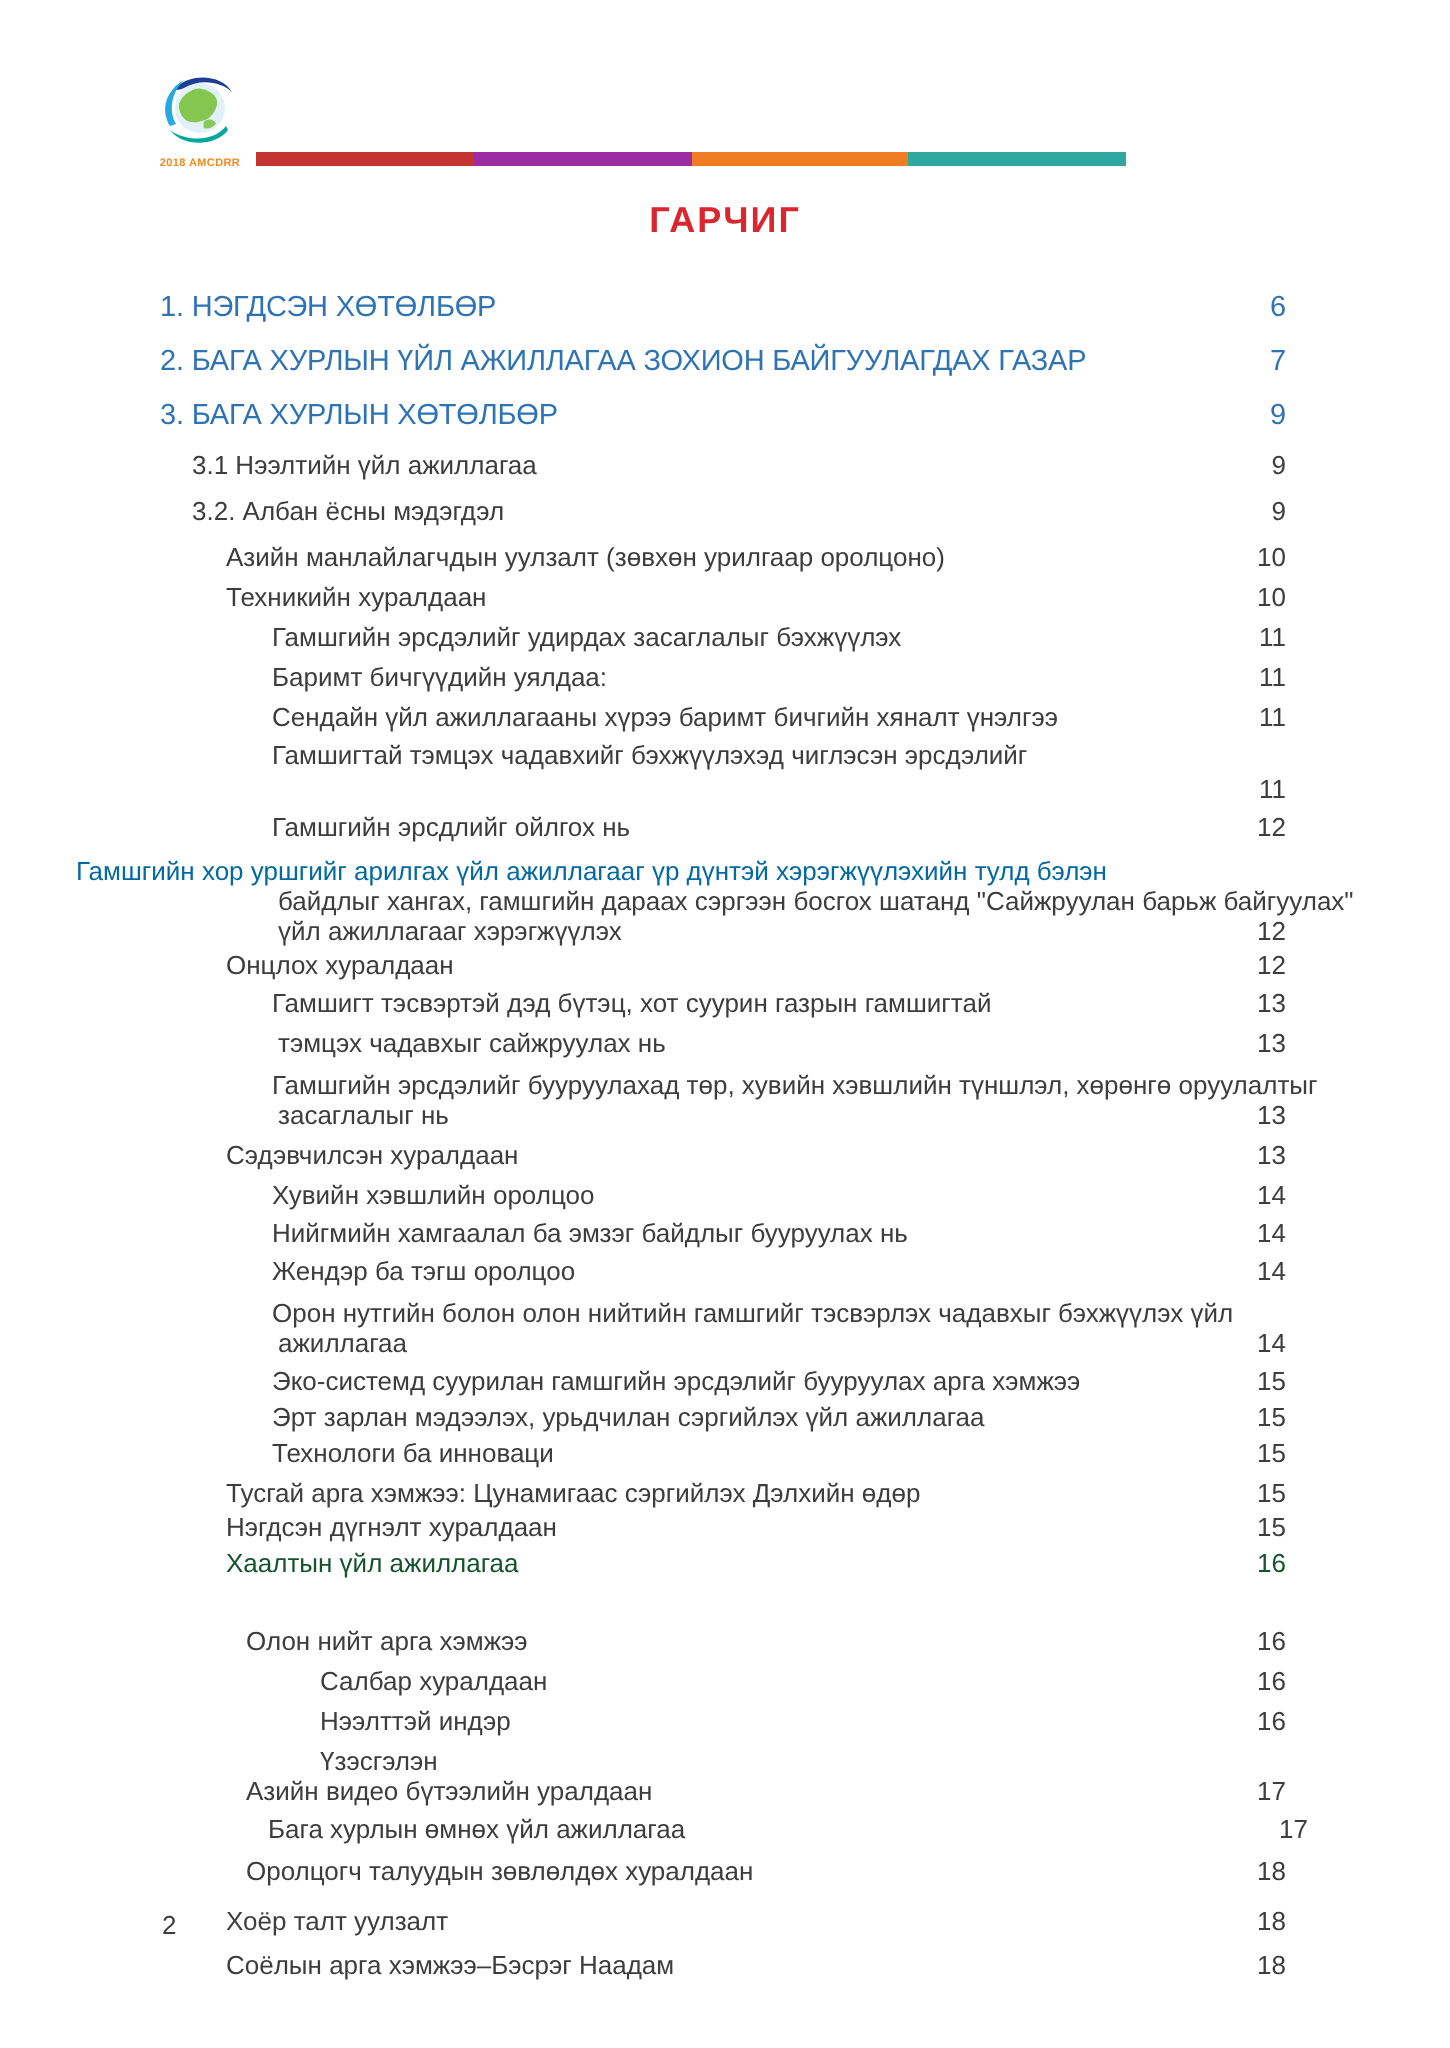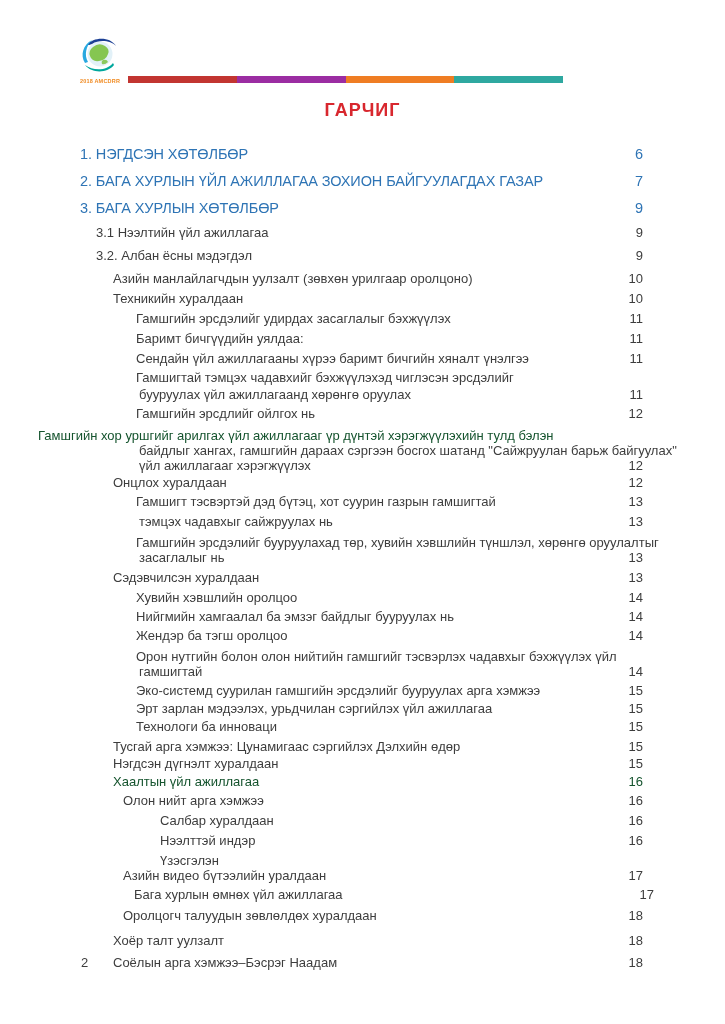--- a/index.html
+++ b/index.html
@@ -98,28 +98,27 @@
   </div>
       <div class="row l3" style="height: 19px; color: rgb(61, 61, 61);">
     <span>Сендайн үйл ажиллагааны хүрээ баримт бичгийн хяналт үнэлгээ</span>
     <span class="pg">11</span>
   </div>
       <div class="row l3" style="height: 17px; color: rgb(61, 61, 61);">
     <span>Гамшигтай тэмцэх чадавхийг бэхжүүлэхэд чиглэсэн эрсдэлийг</span>
     <span class="pg"></span>
   </div>
       <div class="row l3c" style="height: 19px; color: rgb(61, 61, 61);">
-    <span>бууруулах үйл ажиллагаанд хөрөнгө оруулах</span>
     <span class="pg">11</span>
   </div>
       <div class="row l3" style="height: 22px; color: rgb(61, 61, 61);">
     <span>Гамшгийн эрсдлийг ойлгох нь</span>
     <span class="pg">12</span>
   </div>
-      <div class="row l3" style="height: 15px; color: #14532d; padding-left: 38px;">
+      <div class="row l3" style="height: 15px; color: #0369a1; padding-left: 38px;">
     <span>Гамшгийн хор уршгийг арилгах үйл ажиллагааг үр дүнтэй хэрэгжүүлэхийн тулд бэлэн</span>
     <span class="pg"></span>
   </div>
       <div class="row l3c" style="height: 15px; color: rgb(61, 61, 61);">
     <span>байдлыг хангах, гамшгийн дараах сэргээн босгох шатанд "Сайжруулан барьж байгуулах"</span>
     <span class="pg"></span>
   </div>
       <div class="row l3c" style="height: 17px; color: rgb(61, 61, 61);">
     <span>үйл ажиллагааг хэрэгжүүлэх</span>
     <span class="pg">12</span>
@@ -158,21 +157,21 @@
   </div>
       <div class="row l3" style="height: 21px; color: rgb(61, 61, 61);">
     <span>Жендэр ба тэгш оролцоо</span>
     <span class="pg">14</span>
   </div>
       <div class="row l3" style="height: 15px; color: rgb(61, 61, 61);">
     <span>Орон нутгийн болон олон нийтийн гамшгийг тэсвэрлэх чадавхыг бэхжүүлэх үйл</span>
     <span class="pg"></span>
   </div>
       <div class="row l3c" style="height: 19px; color: rgb(61, 61, 61);">
-    <span>гамшигтай</span>
+    <span>ажиллагаа</span>
     <span class="pg">14</span>
   </div>
       <div class="row l3" style="height: 18px; color: rgb(61, 61, 61);">
     <span>Эко-системд суурилан гамшгийн эрсдэлийг бууруулах арга хэмжээ</span>
     <span class="pg">15</span>
   </div>
       <div class="row l3" style="height: 18px; color: rgb(61, 61, 61);">
     <span>Эрт зарлан мэдээлэх, урьдчилан сэргийлэх үйл ажиллагаа</span>
     <span class="pg">15</span>
   </div>
@@ -185,21 +184,21 @@
     <span class="pg">15</span>
   </div>
       <div class="row l2" style="height: 18px; color: rgb(61, 61, 61);">
     <span>Нэгдсэн дүгнэлт хуралдаан</span>
     <span class="pg">15</span>
   </div>
       <div class="row l2" style="height: 19px; color: #14532d;">
     <span>Хаалтын үйл ажиллагаа</span>
     <span class="pg">16</span>
   </div>
-      <div class="row l2b" style="height: 20px; color: rgb(61, 61, 61);">
+      <div class="row l2b" style="height: 20px; color: rgb(61, 61, 61); margin-top: 20px;">
     <span>Олон нийт арга хэмжээ</span>
     <span class="pg">16</span>
   </div>
       <div class="row l4" style="height: 20px; color: rgb(61, 61, 61);">
     <span>Салбар хуралдаан</span>
     <span class="pg">16</span>
   </div>
       <div class="row l4" style="height: 20px; color: rgb(61, 61, 61);">
     <span>Нээлттэй индэр</span>
     <span class="pg">16</span>

